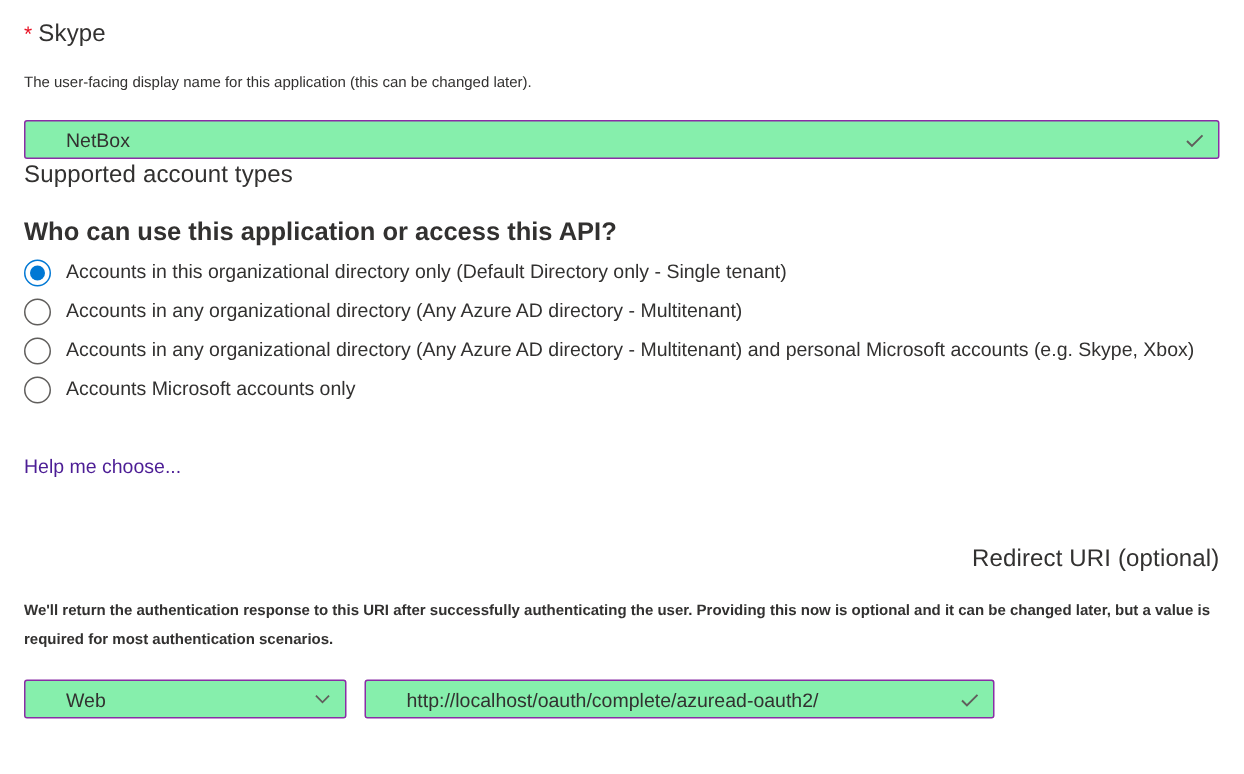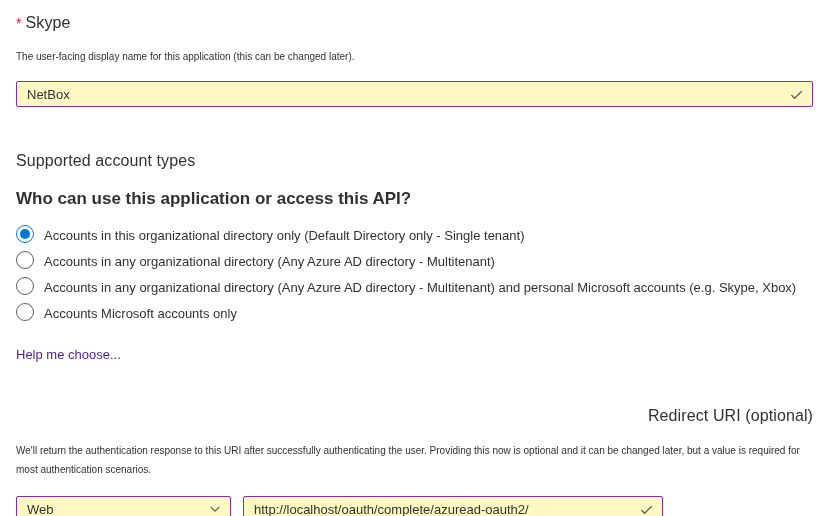--- a/index.html
+++ b/index.html
@@ -28,22 +28,22 @@
     max-width: 800px;
   }
 
   
   .field {
     display: flex;
     align-items: center;
     height: 26px;
     border: 1px solid #8a2da5;
     border-radius: 2px;
-    background: #fef9c3;
-    padding: 0 8px 0 10px;
+    background: #86efac;
+    padding: 0 8px 0 27px;
   }
   .field input, .field .select-value {
     flex: 1 1 auto;
     border: none;
     outline: none;
     background: transparent;
     font-family: "Liberation Sans", sans-serif;
     font-size: 13px;
     color: #323130;
     min-width: 0;
@@ -54,26 +54,26 @@
     align-items: center;
     margin-left: 6px;
   }
   .field .field-icon svg { display: block; }
 
   #name-field { margin-top: 15px; width: 797px; }
 
   
   #name-title { margin-top: 0; }
   #name-desc { margin-top: 13px; }
-  #account-title { margin-top: 43px; }
+  #account-title { }
   #account-question { margin-top: 18px; font-size: 17px; font-weight: bold; }
   .radio-group { margin-top: 9px; }
   .radio-row {
     display: flex;
-    align-items: flex-end;
+    align-items: flex-start;
     height: 26px;
     cursor: pointer;
   }
   .radio-circle {
     width: 18px; height: 18px;
     border-radius: 50%;
     border: 1px solid #605e5c;
     background: #ffffff;
     flex: 0 0 auto;
     position: relative;
@@ -97,21 +97,21 @@
   a.help-link {
     display: inline-block;
     margin-top: 26px;
     font-size: 13px;
     color: #4c1d95;
     text-decoration: none;
     cursor: pointer;
   }
 
   #redirect-title { margin-top: 42px; text-align: right; }
-  #redirect-desc { margin-top: 15px; }
+  #redirect-desc { margin-top: 15px; font-weight: bold; }
 
   .redirect-row {
     margin-top: 17px;
     display: flex;
     align-items: center;
   }
   #platform-select { width: 215px; cursor: pointer; }
   #uri-field { width: 420px; margin-left: 12px; }
 </style>
 </head>

